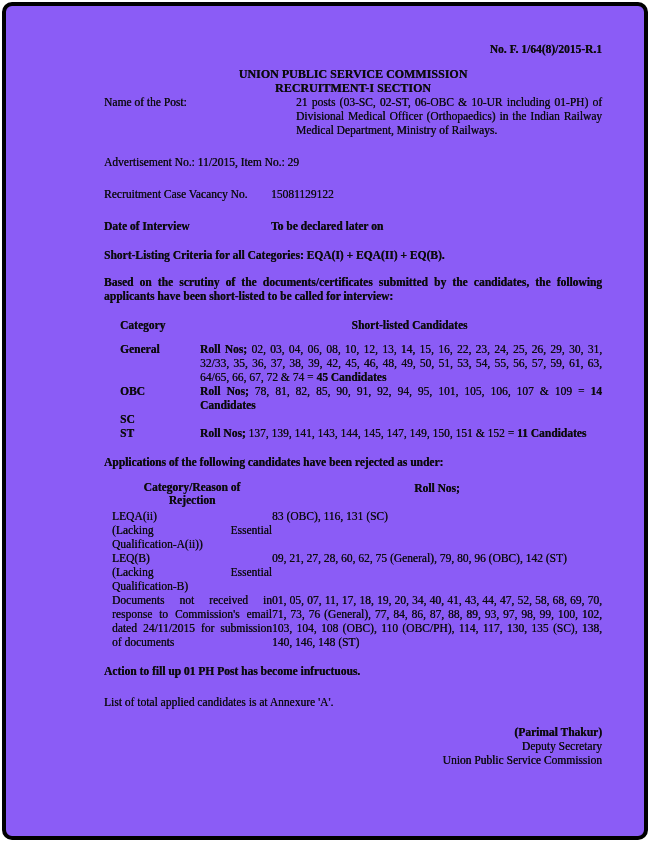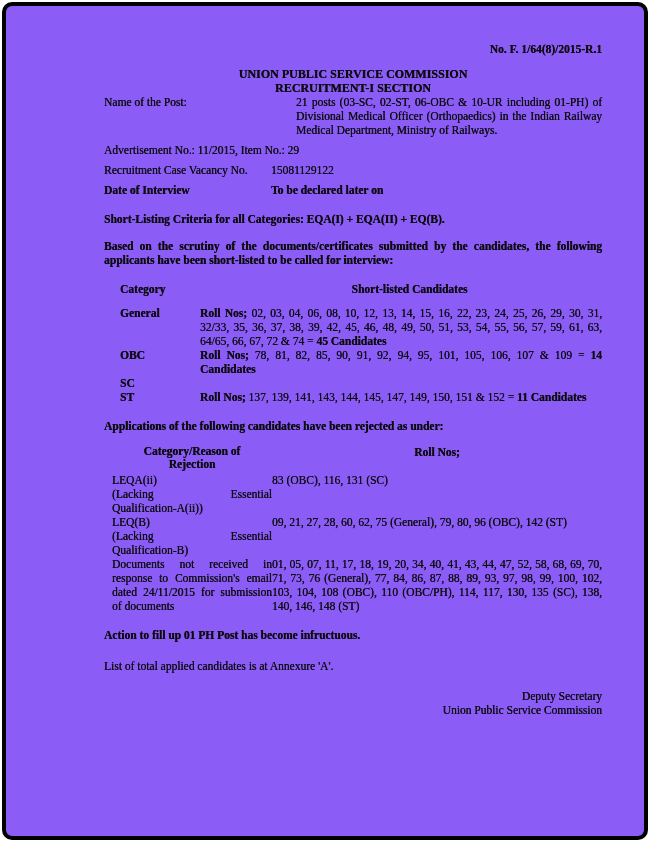--- a/index.html
+++ b/index.html
@@ -29,21 +29,21 @@
   }
   .bold { font-weight: 700; }
   .ref-line { text-align: right; font-weight: 700; }
   .title-block { text-align: center; font-weight: 700; margin-top: 11px; font-size: 12px; line-height: 14px; }
   .kv-row { display: flex; }
   .kv-label { width: 167px; flex-shrink: 0; }
   .kv-value { flex: 1; }
   .just { text-align: justify; }
   .post-row { margin-top: 0px; gap: 25px; }
   .meta-block { margin-top: 3px; }
-  .meta-line { margin-top: 6px; }
+  .meta-line { margin-top: 18px; }
   .criteria { margin-top: 15px; font-weight: 700; }
   .intro { margin-top: 13px; font-weight: 700; text-align: justify; }
 
   
   .sl-table { margin-top: 15px; }
   .sl-header { display: flex; font-weight: 700; margin-bottom: 10px; }
   .sl-h-cat { width: 97px; margin-left: 16px; flex-shrink: 0; }
   .sl-h-val { flex: 1; text-align: center; }
   .sl-row { display: flex; }
   .sl-cat { width: 80px; margin-left: 16px; flex-shrink: 0; font-weight: 700; }
@@ -171,18 +171,19 @@
         <div class="rej-reason just">Documents not received in response to Commission's email dated 24/11/2015 for submission of documents</div>
         <div class="rej-rolls">01, 05, 07, 11, 17, 18, 19, 20, 34, 40, 41, 43, 44, 47, 52, 58, 68, 69, 70, 71, 73, 76 (General), 77, 84, 86, 87, 88, 89, 93, 97, 98, 99, 100, 102, 103, 104, 108 (OBC), 110 (OBC/PH), 114, 117, 130, 135 (SC), 138, 140, 146, 148 (ST)</div>
       </div>
     </div>
 
     <div class="note">Action to fill up 01 PH Post has become infructuous.</div>
 
     <div class="note2">List of total applied candidates is at Annexure 'A'.</div>
 
     <div class="signature">
+      <div class="sig-name">(Parimal Thakur)</div>
       <div>Deputy Secretary</div>
       <div>Union Public Service Commission</div>
     </div>
 
   </div>
 </div>
 
 </body></html>

